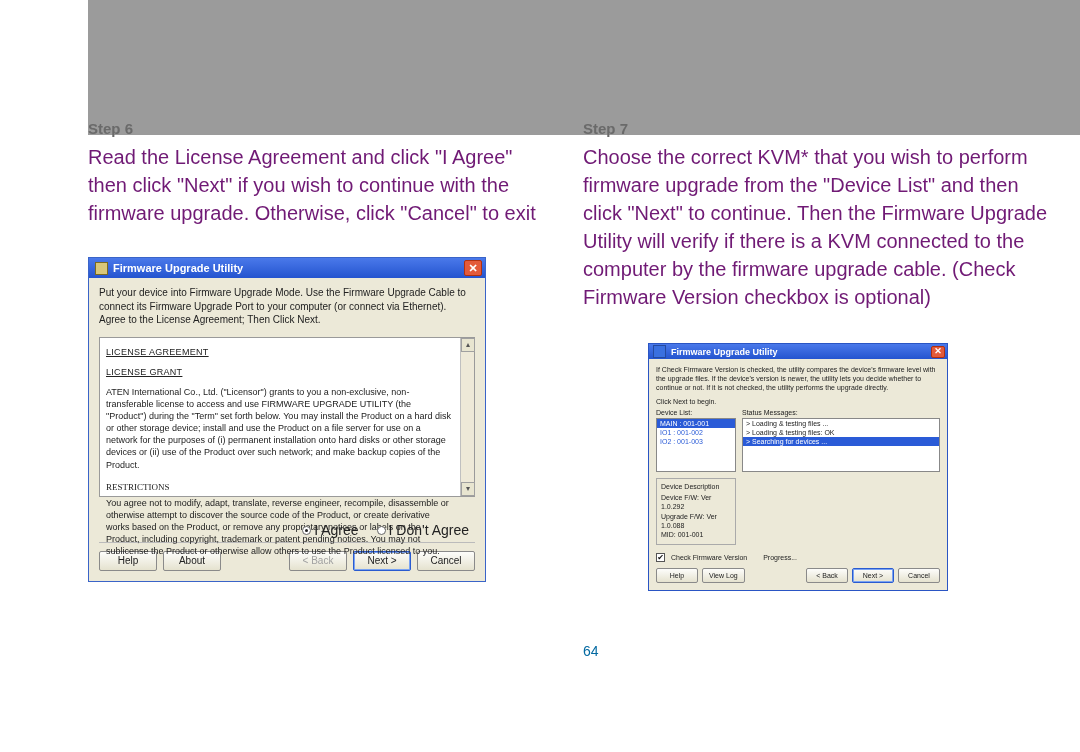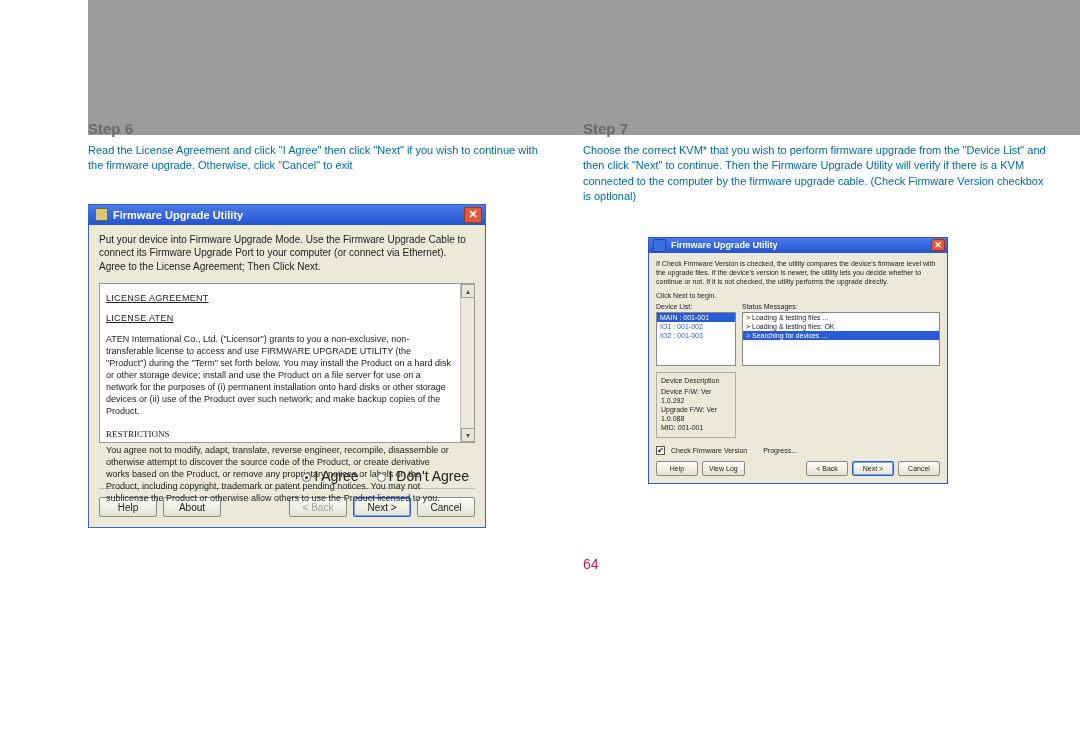--- a/index.html
+++ b/index.html
@@ -27,34 +27,34 @@
     gap: 28px;
   }
   .col { flex: 1; min-width: 0; }
   .step-label {
     font-weight: bold;
     color: #6a6a6a;
     margin-bottom: 6px;
     font-size: 15px;
   }
   .body-text {
-    color: #0369a1;
+    color: #701a75;
     line-height: 1.4;
-    font-size: 11px;
+    font-size: 20px;
   }
   .footnote-row {
     display: flex;
     align-items: flex-start;
     margin-top: 12px;
     gap: 14px;
   }
   .page-number {
-    color: #be185d;
+    color: #0369a1;
     font-size: 14px;
-    margin-top: 60px;
+    margin-top: 40px;
   }
   
   .dlg {
     margin-top: 30px;
     width: 398px;
     border: 1px solid #3a64c8;
     background: #ece9d8;
     font-family: Tahoma, Arial, sans-serif;
     font-size: 10px;
     color: #222;
@@ -234,21 +234,21 @@
       <div class="dlg-body">
         <div class="instr">Put your device into Firmware Upgrade Mode. Use the Firmware Upgrade Cable to connect its Firmware Upgrade Port to your computer (or connect via Ethernet). Agree to the License Agreement; Then Click Next.</div>
 
         <div class="lic-box">
           <div class="lic-scroll">
             <div class="scroll-btn">▴</div>
             <div class="scroll-btn bot">▾</div>
           </div>
           <div class="lic-inner">
             <div class="lic-h">LICENSE AGREEMENT</div>
-            <div class="lic-h">LICENSE ATEN</div>
+            <div class="lic-h">LICENSE GRANT</div>
             <div>ATEN International Co., Ltd. ("Licensor") grants to you a non-exclusive, non-transferable license to access and use FIRMWARE UPGRADE UTILITY (the "Product") during the "Term" set forth below. You may install the Product on a hard disk or other storage device; install and use the Product on a file server for use on a network for the purposes of (i) permanent installation onto hard disks or other storage devices or (ii) use of the Product over such network; and make backup copies of the Product.</div>
             <div class="lic-h2">RESTRICTIONS</div>
             <div>You agree not to modify, adapt, translate, reverse engineer, recompile, disassemble or otherwise attempt to discover the source code of the Product, or create derivative works based on the Product, or remove any proprietary notices or labels on the Product, including copyright, trademark or patent pending notices. You may not sublicense the Product or otherwise allow others to use the Product licensed to you.</div>
           </div>
         </div>
 
         <div class="radio-row">
           <label><span class="radio-dot sel"></span><span>I Agree</span></label>
           <label><span class="radio-dot"></span><span>I Don't Agree</span></label>
         </div>

